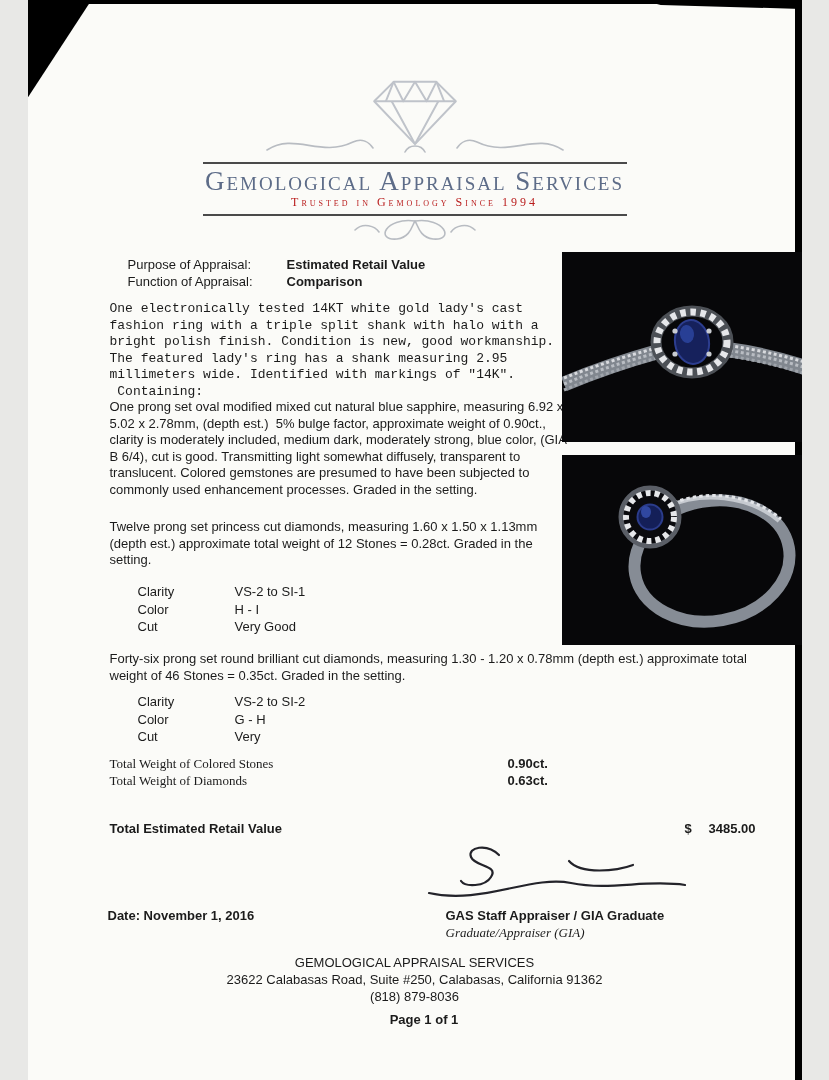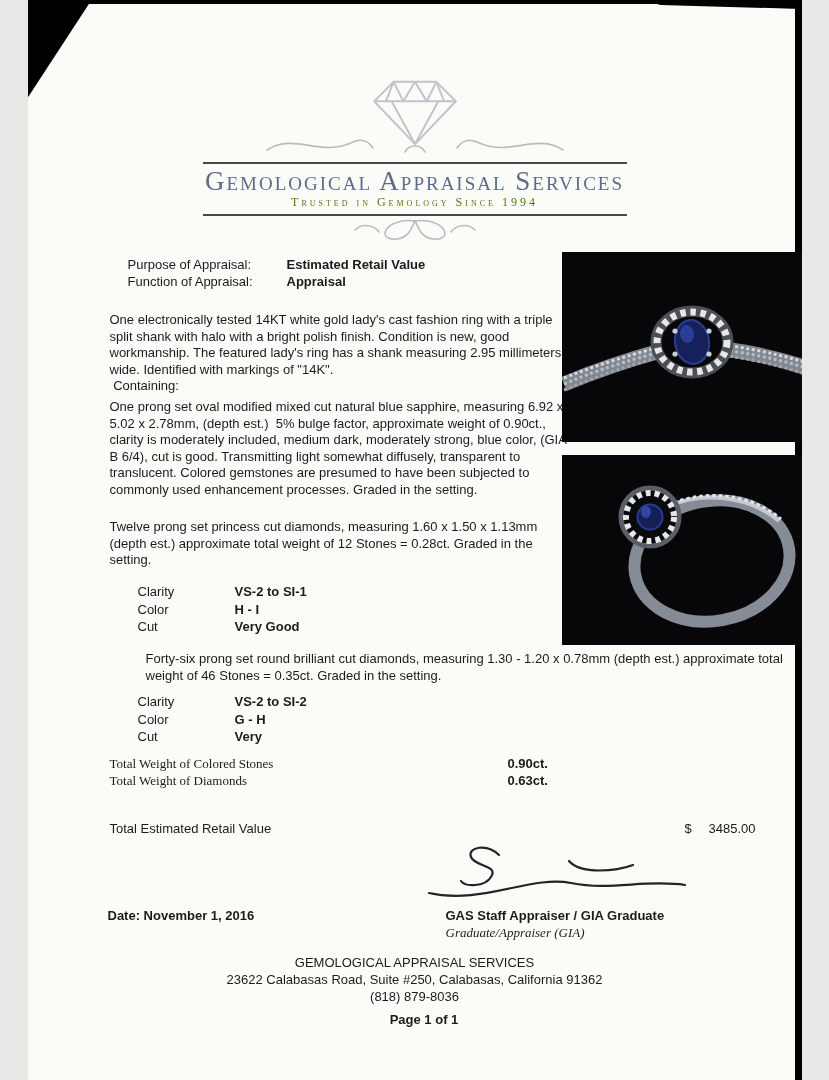--- a/index.html
+++ b/index.html
@@ -17,44 +17,44 @@
 
   
   .logo{position:absolute;left:0;top:76px;width:100%;text-align:center;}
   .logo svg{display:block;margin:0 auto;}
   .logo .curls{margin-top:-16px;}
   .rule{width:424px;margin:2px auto 0;border-top:2px solid #4a4a4a;height:0;}
   .logo-title{font-family:"Liberation Serif",serif;font-variant:small-caps;
               font-size:27px;letter-spacing:2px;color:#5d6c88;margin:3px 0 0;line-height:1.05;
               font-weight:normal;}
   .logo-tagline{font-family:"Liberation Serif",serif;font-variant:small-caps;
-                font-size:12px;letter-spacing:3px;color:#4d7c0f;margin:0 0 4px;}
+                font-size:12px;letter-spacing:3px;color:#b91c1c;margin:0 0 4px;}
 
   
   .fields{position:absolute;left:100px;top:256px;line-height:17px;}
   .f-label{display:inline-block;width:159px;}
   .f-value{font-weight:bold;}
 
   .para{position:absolute;line-height:16.6px;white-space:pre-wrap;margin:0;}
-  #para-ring{left:82px;top:312px;width:452px;}
+  #para-ring{left:82px;top:301px;width:452px;font-family:Liberation Mono, monospace;}
   #para-sapphire{left:82px;top:399px;width:458px;}
   #para-princess{left:82px;top:519px;width:458px;}
-  #para-round{left:82px;top:651px;width:660px;margin-left:36px;}
+  #para-round{left:82px;top:651px;width:660px;}
 
   .grades{position:absolute;line-height:17.5px;}
   #grades1{left:110px;top:583px;}
   #grades2{left:110px;top:693px;}
   .g-label{display:inline-block;width:97px;}
-  .g-value{font-weight:bold;}
+  .g-value{font-weight:normal;}
 
   .totals{position:absolute;left:82px;top:755px;line-height:17px;}
   .t-label{display:inline-block;width:398px;font-family:Liberation Serif, serif;}
   .t-value{font-weight:bold;}
 
-  .retail{position:absolute;top:821px;left:0;width:100%;height:20px;font-weight:normal;}
+  .retail{position:absolute;top:821px;left:0;width:100%;height:20px;font-weight:bold;}
   .retail-label{position:absolute;left:82px;top:0;}
   .retail-currency{position:absolute;left:657px;top:0;}
   .retail-amount{position:absolute;left:681px;top:0;}
 
   
   .photo{position:absolute;left:534px;width:259px;background:#070709;}
   #photo1{top:252px;height:190px;}
   #photo2{top:455px;height:190px;}
   .photo svg{display:block;}
 
@@ -106,21 +106,21 @@
         <path d="M40,14 c8,-8 20,-4 24,2 M160,14 c-8,-8 -20,-4 -24,2"></path>
       </g>
     </svg>
   </header>
 
   <div class="fields">
     <div>
       <span class="f-label">Purpose of Appraisal:</span><span class="f-value">Estimated Retail Value</span>
     </div>
     <div>
-      <span class="f-label">Function of Appraisal:</span><span class="f-value">Appraisal</span>
+      <span class="f-label">Function of Appraisal:</span><span class="f-value">Comparison</span>
     </div>
   </div>
 
   <p class="para" id="para-ring">One electronically tested 14KT white gold lady's cast fashion ring with a triple split shank with halo with a bright polish finish. Condition is new, good workmanship. The featured lady's ring has a shank measuring 2.95 millimeters wide. Identified with markings of "14K".
  Containing:</p>
   <p class="para" id="para-sapphire">One prong set oval modified mixed cut natural blue sapphire, measuring 6.92 x 5.02 x 2.78mm, (depth est.)  5% bulge factor, approximate weight of 0.90ct., clarity is moderately included, medium dark, moderately strong, blue color, (GIA B 6/4), cut is good. Transmitting light somewhat diffusely, transparent to translucent. Colored gemstones are presumed to have been subjected to commonly used enhancement processes. Graded in the setting.</p>
   <p class="para" id="para-princess">Twelve prong set princess cut diamonds, measuring 1.60 x 1.50 x 1.13mm (depth est.) approximate total weight of 12 Stones = 0.28ct. Graded in the setting.</p>
   <p class="para" id="para-round">Forty-six prong set round brilliant cut diamonds, measuring 1.30 - 1.20 x 0.78mm (depth est.) approximate total weight of 46 Stones = 0.35ct. Graded in the setting.</p>
 
   <div class="grades" id="grades1">

